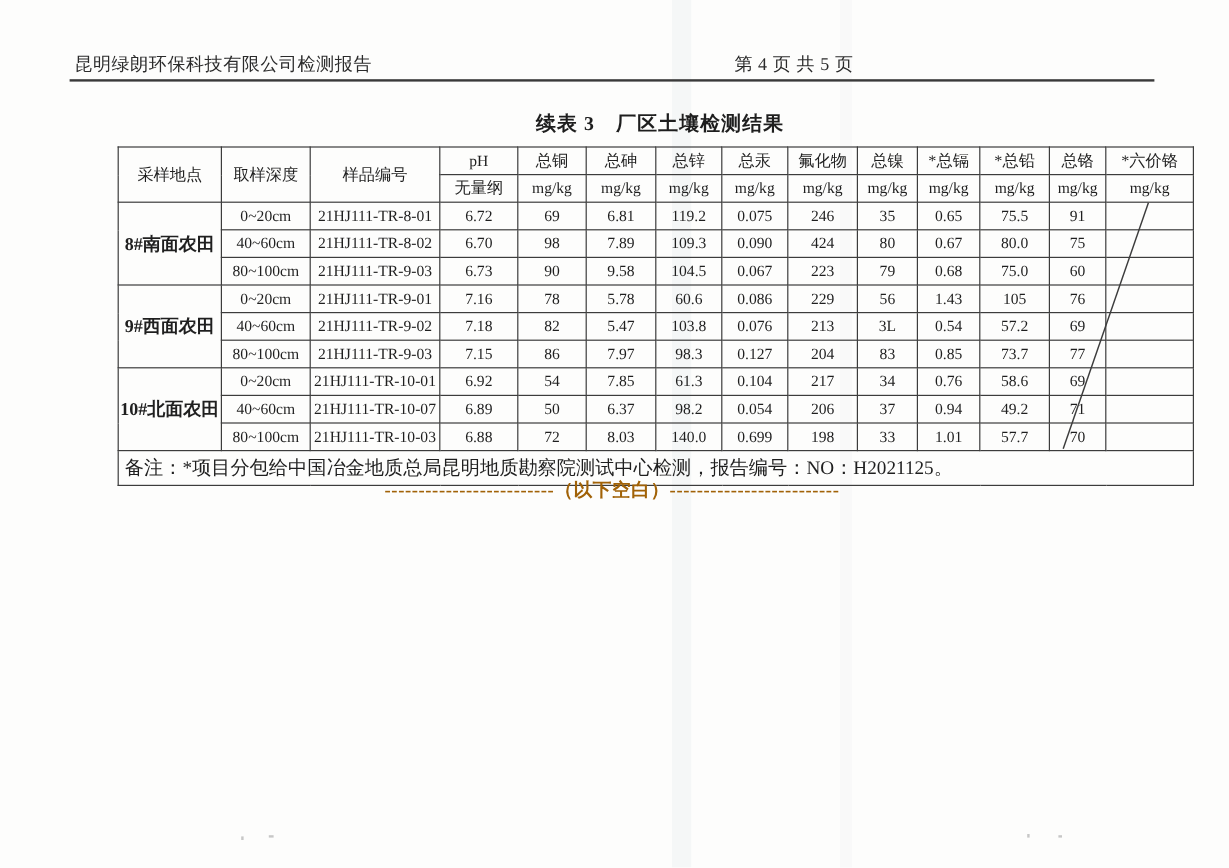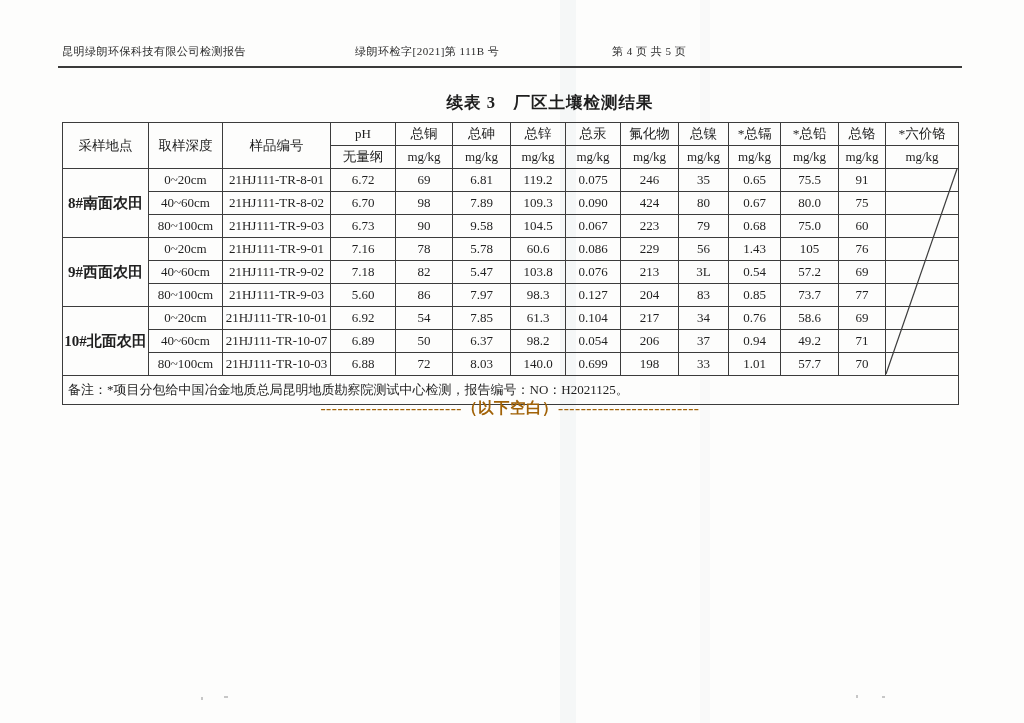--- a/index.html
+++ b/index.html
@@ -3,36 +3,36 @@
 <meta charset="utf-8">
 <style>
   html,body{margin:0;padding:0;}
   body{
     width:1024px;height:723px;position:relative;overflow:hidden;
     background:#fdfdfc;
     font-family:"Liberation Serif","DejaVu Serif",serif;
     color:#222;
   }
   
-  .pg-header{position:absolute;top:44px;left:0;width:968px;height:20px;font-size:11px;color:#2b2b2b;letter-spacing:.5px;}
+  .pg-header{position:absolute;top:44px;left:0;width:968px;height:20px;font-size:15px;color:#2b2b2b;letter-spacing:.5px;}
   .pg-header .h-left{position:absolute;left:62px;top:0;}
   .pg-header .h-center{position:absolute;left:355px;top:0;}
   .pg-header .h-right{position:absolute;left:612px;top:0;}
   .pg-rule{position:absolute;top:66px;left:58px;width:904px;height:0;border-top:2px solid #3a3a3a;}
   
   .doc-title{position:absolute;top:92px;left:62px;width:976px;text-align:center;font-size:16.5px;font-weight:bold;letter-spacing:1px;color:#1e1e1e;}
   
   .tbl-wrap{position:absolute;top:122px;left:62px;width:896px;}
-  table{border-collapse:collapse;table-layout:fixed;width:896px;}
+  table{border-collapse:collapse;table-layout:fixed;width:896px;margin-left:36px;}
   td,th{border:1px solid #3c3c3c;padding:0 1px;text-align:center;vertical-align:middle;
         font-weight:normal;font-size:13px;color:#1f1f1f;overflow:hidden;white-space:nowrap;}
   tr{height:23px;}
   th.cn, td.cn{font-size:13.5px;}
   td.loc{font-size:15px;letter-spacing:0;font-weight:bold;}
-  td.remark{ text-align:left;padding:2px 4px 2px 5px;font-size:13px;height:24px;}
+  td.remark{ text-align:left;padding:2px 4px 2px 5px;font-size:16px;height:24px;}
   
   .slash-svg{position:absolute;left:823px;top:46px;width:73px;height:207px;pointer-events:none;}
   
   .blank-line{position:absolute;top:398px;left:62px;width:896px;text-align:center;
               font-size:15.5px;font-weight:bold;color:#a16207;letter-spacing:.5px;}
   
   .scan-band{position:absolute;top:0;height:723px;pointer-events:none;}
   .band1{left:560px;width:16px;background:rgba(190,202,214,0.12);}
   .band2{left:700px;width:10px;background:rgba(200,205,212,0.08);}
   .speck{position:absolute;background:#9a9a9a;opacity:.55;}
@@ -42,21 +42,20 @@
 
 <div class="scan-band band1"></div>
 <div class="scan-band band2"></div>
 <div class="speck" style="left:201px;top:697px;width:2px;height:3px;"></div>
 <div class="speck" style="left:224px;top:696px;width:4px;height:2px;"></div>
 <div class="speck" style="left:856px;top:695px;width:2px;height:3px;"></div>
 <div class="speck" style="left:882px;top:696px;width:3px;height:2px;"></div>
 
 <div class="pg-header">
   <span class="h-left">昆明绿朗环保科技有限公司检测报告</span>
-  <span class="h-center">绿朗环检字[2021]第 111B 号</span>
   <span class="h-right">第 4 页  共 5 页</span>
 </div>
 <div class="pg-rule"></div>
 
 <div class="doc-title">续表 3　厂区土壤检测结果</div>
 
 <div class="tbl-wrap">
   <table>
     <colgroup>
       <col style="width:86px">
@@ -179,21 +178,21 @@
       <td>213</td>
       <td>3L</td>
       <td>0.54</td>
       <td>57.2</td>
       <td>69</td>
       <td></td>
     </tr>
     <tr>
       <td>80~100cm</td>
       <td>21HJ111-TR-9-03</td>
-      <td>5.60</td>
+      <td>7.15</td>
       <td>86</td>
       <td>7.97</td>
       <td>98.3</td>
       <td>0.127</td>
       <td>204</td>
       <td>83</td>
       <td>0.85</td>
       <td>73.7</td>
       <td>77</td>
       <td></td>

